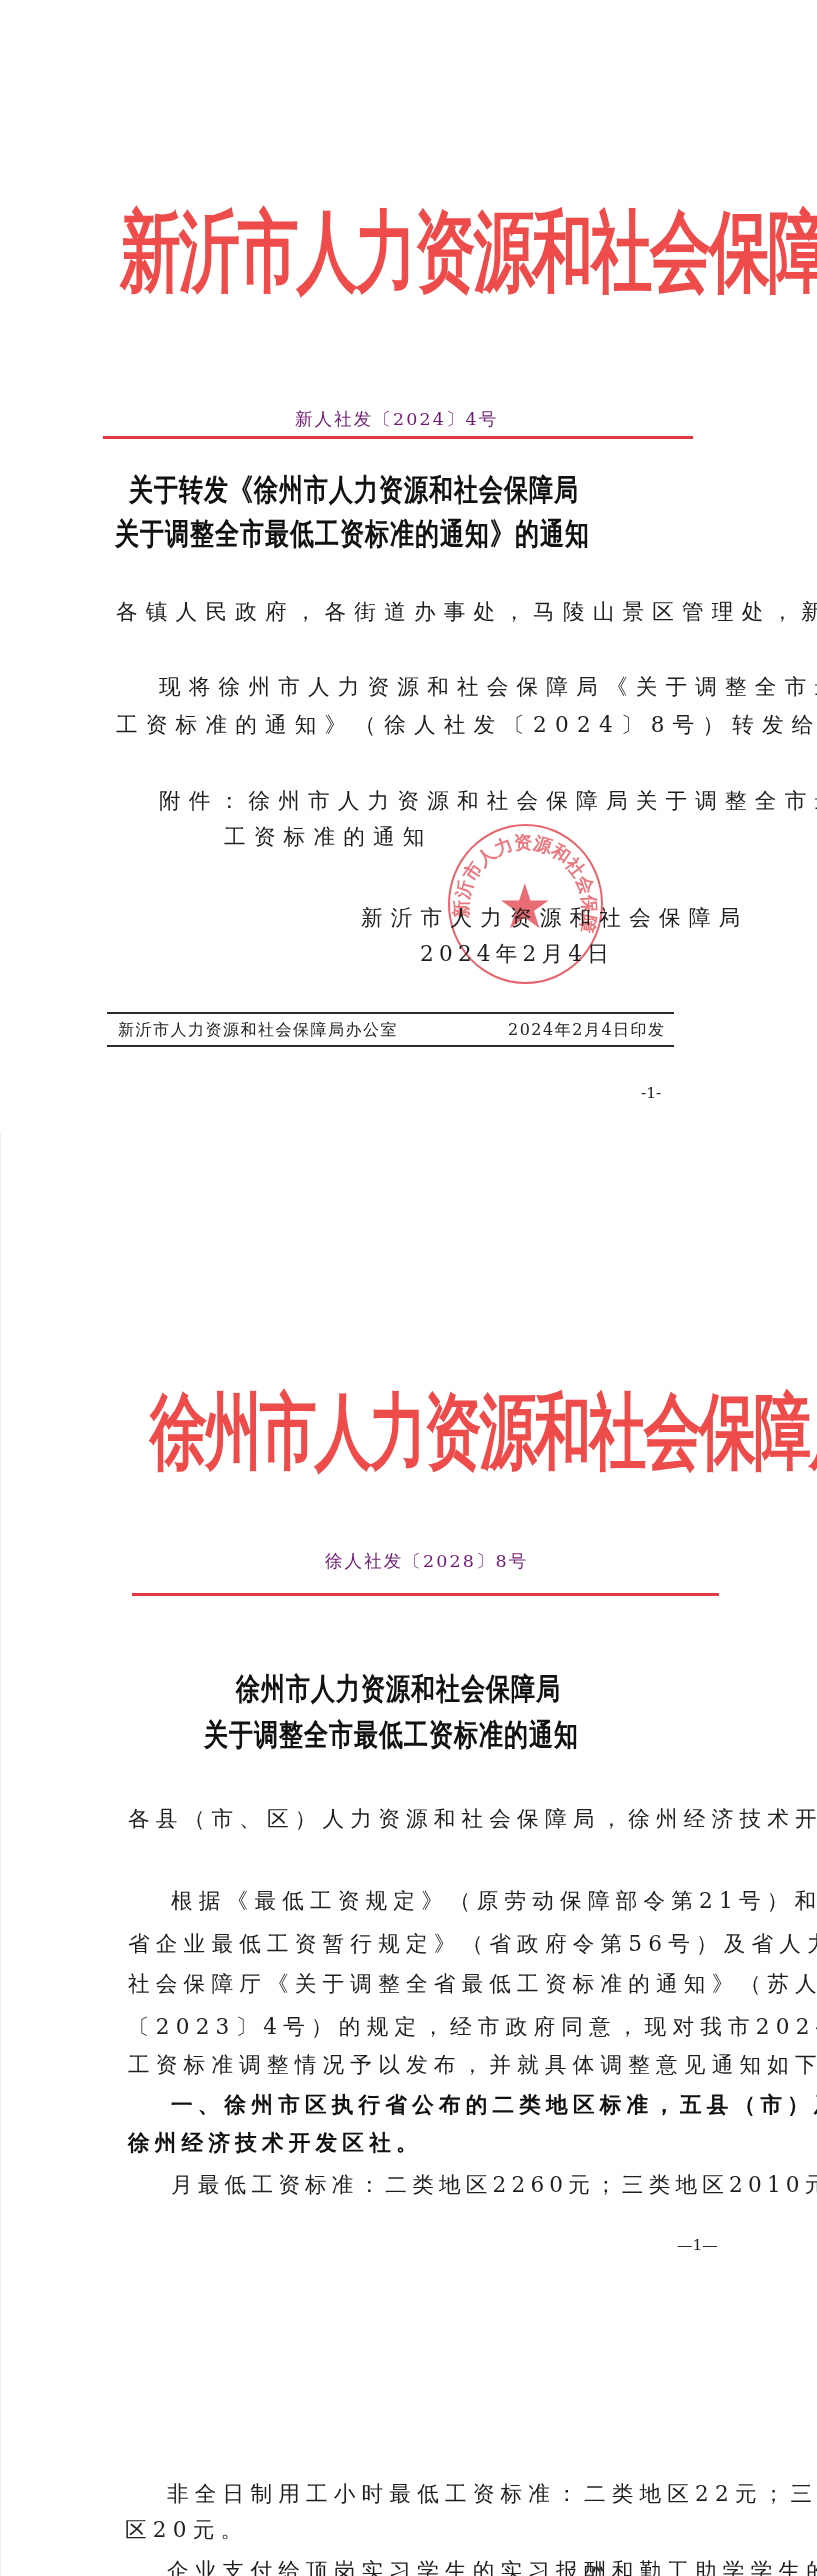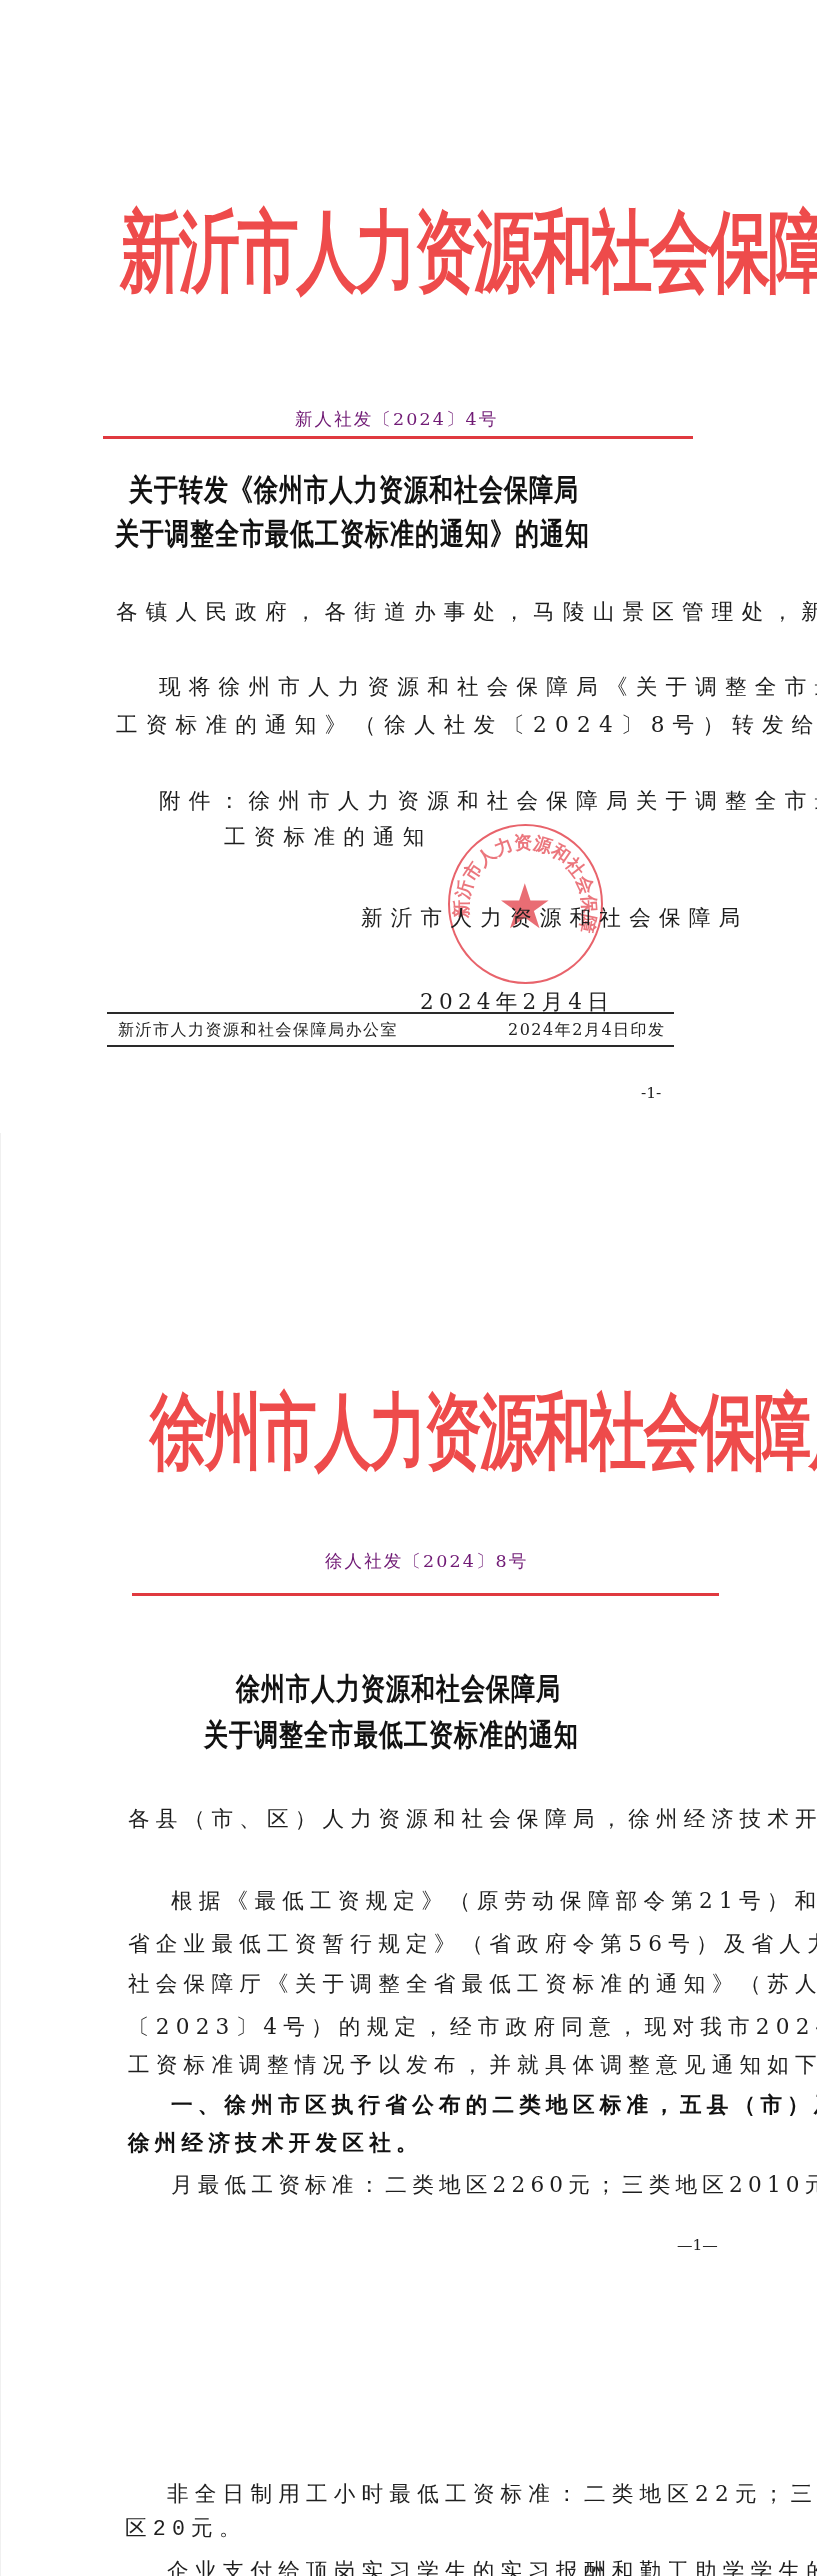--- a/index.html
+++ b/index.html
@@ -50,52 +50,52 @@
     <svg class="seal-text" viewBox="0 0 300 310">
       <defs>
           <path id="arc1" d="M40,200 A115,120 0 1,1 260,200"></path>
         </defs>
       <text class="seal-arc"><textPath href="#arc1" startOffset="4%">新沂市人力资源和社会保障局</textPath></text>
     </svg>
     <div class="seal-star" style="left:47px; top:50px;">★</div>
   </div>
 
   <div class="abs body" style="left:361px; top:907px;">新沂市人力资源和社会保障局</div>
-  <div class="abs body" style="left:420px; top:943px; letter-spacing:5.2px;margin-top:48px;">2024年2月4日</div>
+  <div class="abs body" style="left:420px; top:943px; letter-spacing:5.2px;">2024年2月4日</div>
 
   <div class="abs footer-rule" style="left:107px; top:1012px; width:567px;"></div>
   <div class="abs footer-text" style="left:118px; top:1020px;text-align:center;">新沂市人力资源和社会保障局办公室</div>
   <div class="abs footer-text" style="left:508px; top:1020px;">2024年2月4日印发</div>
   <div class="abs footer-rule" style="left:107px; top:1045px; width:567px;"></div>
 
   <div class="abs pageno" style="left:641px; top:1084px;">-1-</div>
 </div>
 
 <div class="page" id="page2">
 
   <div class="abs red-title" style="left:149px; top:256px; font-size:57px;">徐州市人力资源和社会保障局文件</div>
 
-  <div class="abs docno" style="left:324px; top:416px;">徐人社发〔2024〕8号</div>
+  <div class="abs docno" style="left:324px; top:416px;">徐人社发〔2028〕8号</div>
   <div class="abs red-rule" style="left:131px; top:460px; width:587px;"></div>
 
   <div class="abs title" style="left:235px; top:536px;">徐州市人力资源和社会保障局</div>
   <div class="abs title" style="left:203px; top:582px;">关于调整全市最低工资标准的通知</div>
 
   <div class="abs body" style="left:127px; top:675px; letter-spacing:6.2px;">各县（市、区）人力资源和社会保障局，徐州经济技术开发区社</div>
   <div class="abs body" style="left:170px; top:757px; letter-spacing:6.2px;">根据《最低工资规定》（原劳动保障部令第21号）和《江苏</div>
   <div class="abs body" style="left:127px; top:800px; letter-spacing:6.2px;">省企业最低工资暂行规定》（省政府令第56号）及省人力资源和</div>
   <div class="abs body" style="left:127px; top:840px; letter-spacing:6.2px;">社会保障厅《关于调整全省最低工资标准的通知》（苏人社规</div>
   <div class="abs body" style="left:127px; top:883px; letter-spacing:6.2px;">〔2023〕4号）的规定，经市政府同意，现对我市2024年最低</div>
   <div class="abs body" style="left:127px; top:921px; letter-spacing:6.2px;">工资标准调整情况予以发布，并就具体调整意见通知如下：</div>
 
   <div class="abs body bold" style="left:170px; top:961px;">一、徐州市区执行省公布的二类地区标准，五县（市）及铜</div>
   <div class="abs body bold" style="left:127px; top:999px;">徐州经济技术开发区社。</div>
   <div class="abs body" style="left:170px; top:1041px; letter-spacing:5.2px;">月最低工资标准：二类地区2260元；三类地区2010元。</div>
 
   <div class="abs pageno" style="left:676px; top:1103px;">—1—</div>
 
   <div class="abs body" style="left:166px; top:1350px; letter-spacing:6.2px;">非全日制用工小时最低工资标准：二类地区22元；三类地</div>
-  <div class="abs body" style="left:124px; top:1386px; letter-spacing:6.2px;font-family:Liberation Mono, monospace;">区20元。</div>
+  <div class="abs body" style="left:124px; top:1386px; letter-spacing:6.2px;">区20元。</div>
 
   <div class="abs body" style="left:166px; top:1427px; letter-spacing:6.2px;">企业支付给顶岗实习学生的实习报酬和勤工助学学生的劳</div>
 
 </div>
 
 
 </body></html>

